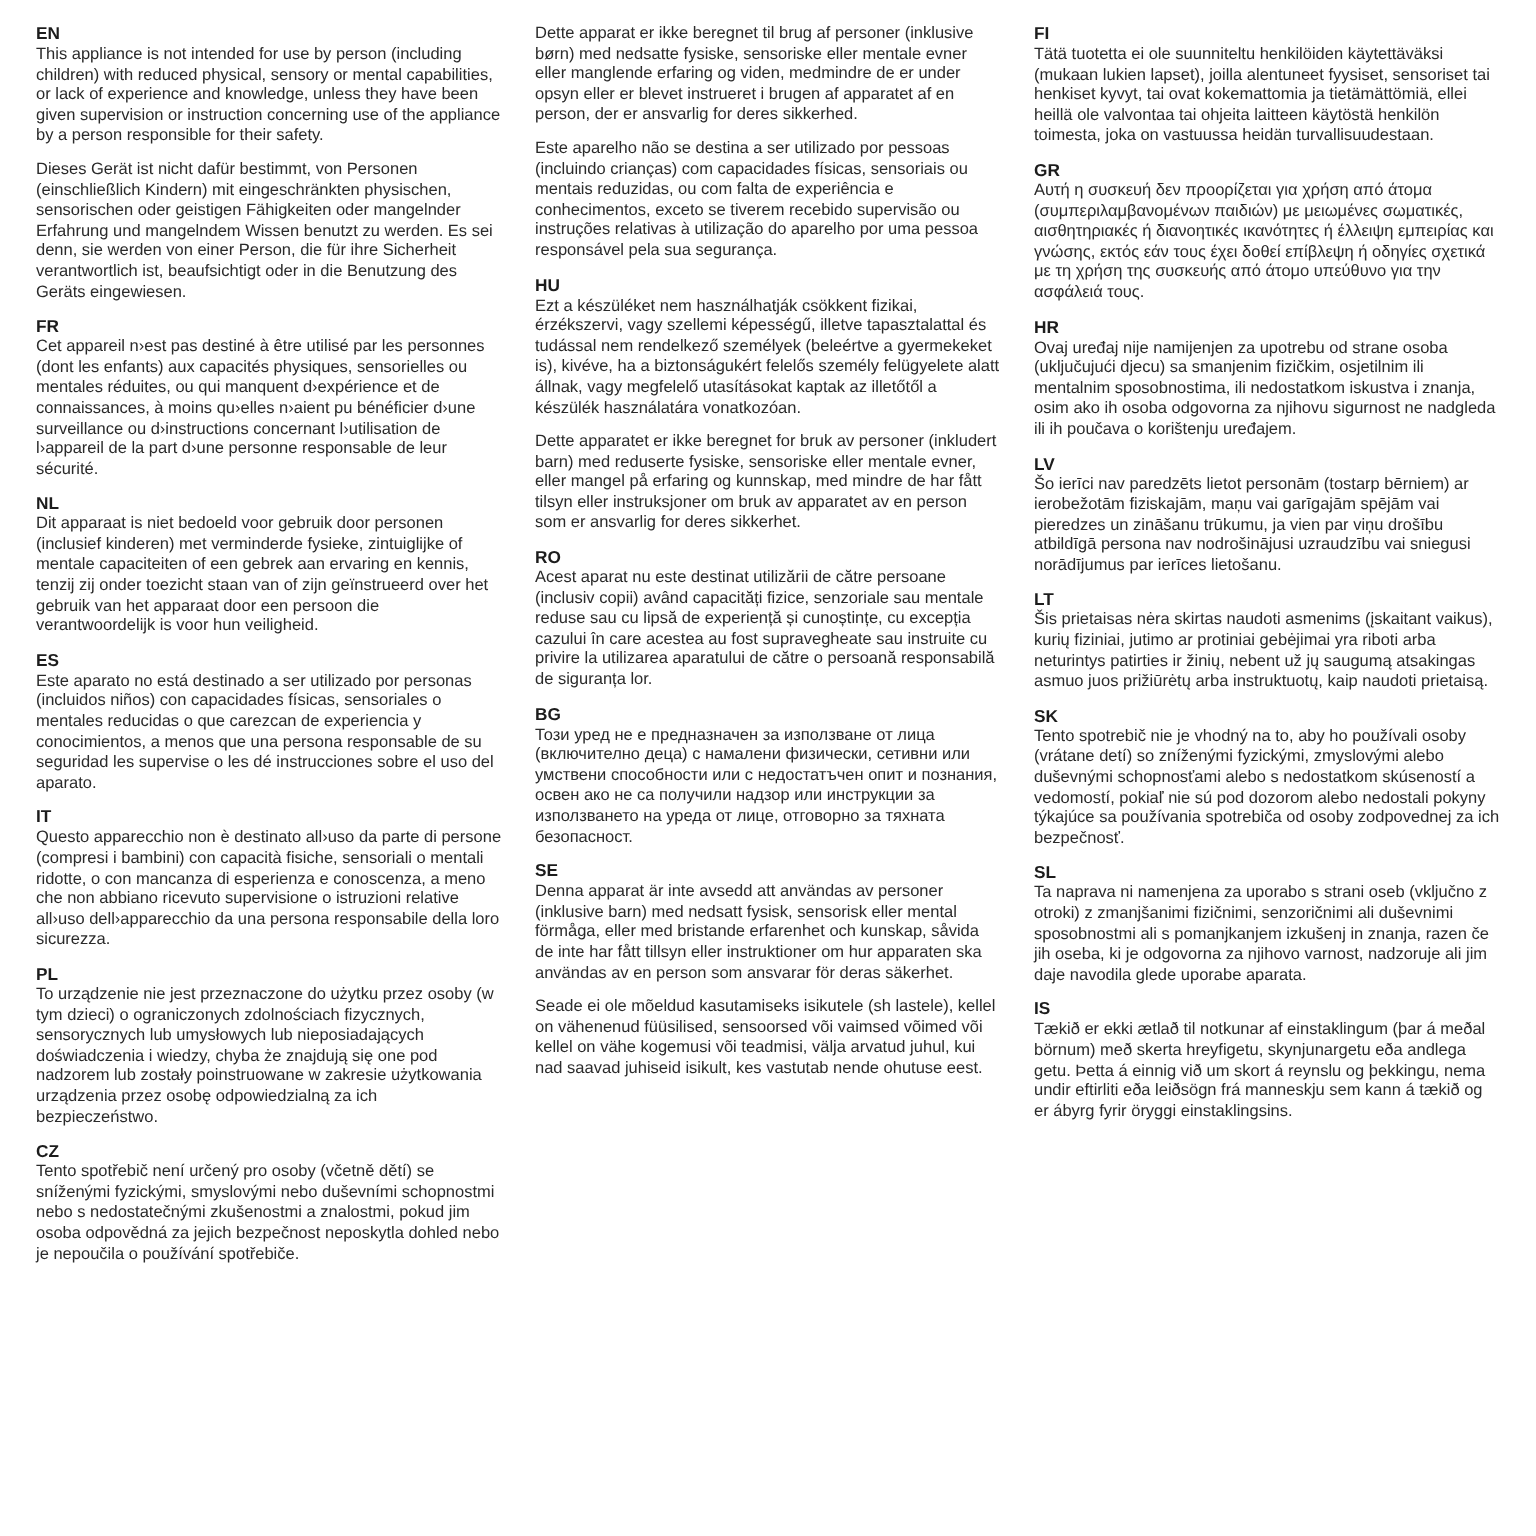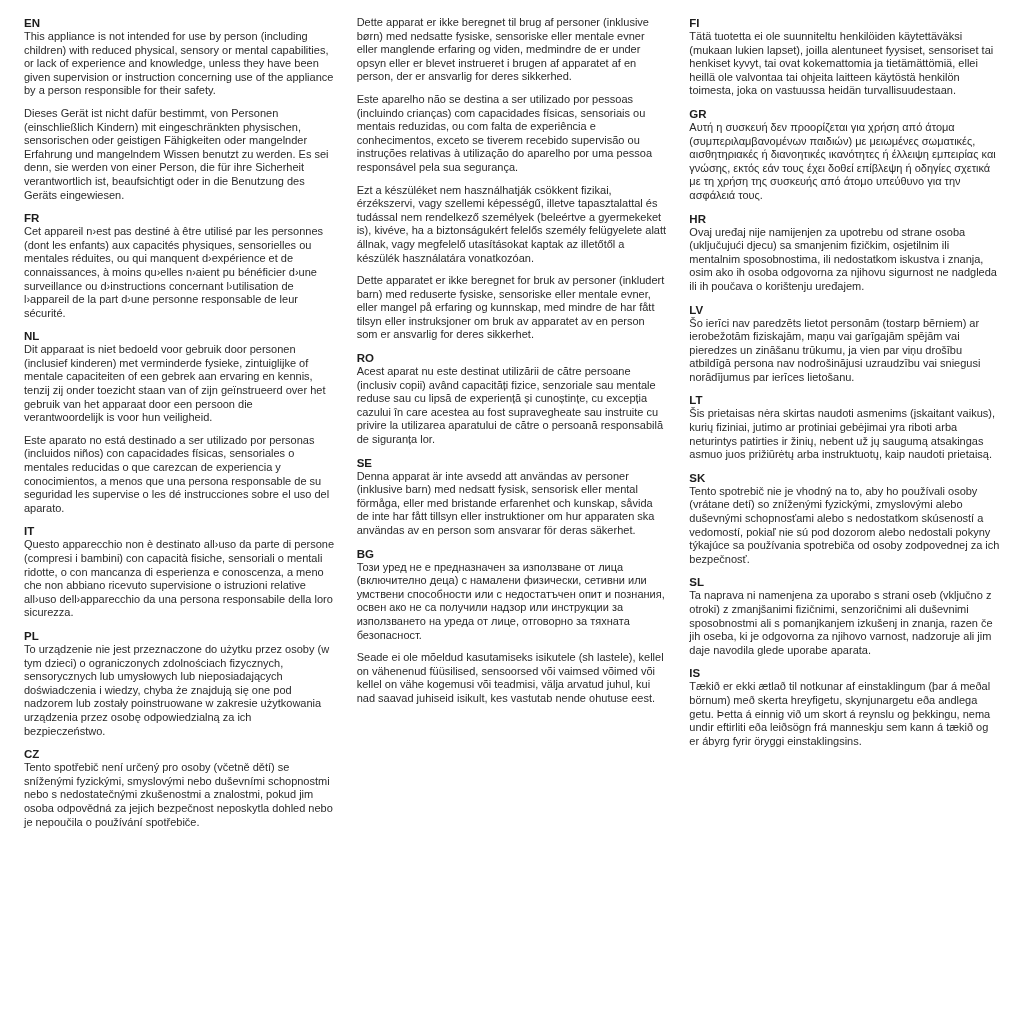--- a/index.html
+++ b/index.html
@@ -57,20 +57,21 @@
         </div>
         <div class="section">
           <div class="lang-code">FR</div>
           <div class="lang-text">Cet appareil n›est pas destiné à être utilisé par les personnes (dont les enfants) aux capacités physiques, sensorielles ou mentales réduites, ou qui manquent d›expérience et de connaissances, à moins qu›elles n›aient pu bénéficier d›une surveillance ou d›instructions concernant l›utilisation de l›appareil de la part d›une personne responsable de leur sécurité.</div>
         </div>
         <div class="section">
           <div class="lang-code">NL</div>
           <div class="lang-text">Dit apparaat is niet bedoeld voor gebruik door personen (inclusief kinderen) met verminderde fysieke, zintuiglijke of mentale capaciteiten of een gebrek aan ervaring en kennis, tenzij zij onder toezicht staan van of zijn geïnstrueerd over het gebruik van het apparaat door een persoon die verantwoordelijk is voor hun veiligheid.</div>
         </div>
         <div class="section">
+          <div class="lang-code">ES</div>
           <div class="lang-text">Este aparato no está destinado a ser utilizado por personas (incluidos niños) con capacidades físicas, sensoriales o mentales reducidas o que carezcan de experiencia y conocimientos, a menos que una persona responsable de su seguridad les supervise o les dé instrucciones sobre el uso del aparato.</div>
         </div>
         <div class="section">
           <div class="lang-code">IT</div>
           <div class="lang-text">Questo apparecchio non è destinato all›uso da parte di persone (compresi i bambini) con capacità fisiche, sensoriali o mentali ridotte, o con mancanza di esperienza e conoscenza, a meno che non abbiano ricevuto supervisione o istruzioni relative all›uso dell›apparecchio da una persona responsabile della loro sicurezza.</div>
         </div>
         <div class="section">
           <div class="lang-code">PL</div>
           <div class="lang-text">To urządzenie nie jest przeznaczone do użytku przez osoby (w tym dzieci) o ograniczonych zdolnościach fizycznych, sensorycznych lub umysłowych lub nieposiadających doświadczenia i wiedzy, chyba że znajdują się one pod nadzorem lub zostały poinstruowane w zakresie użytkowania urządzenia przez osobę odpowiedzialną za ich bezpieczeństwo.</div>
         </div>
@@ -80,36 +81,37 @@
         </div>
       </div>
     <div class="col">
         <div class="section">
           <div class="lang-text">Dette apparat er ikke beregnet til brug af personer (inklusive børn) med nedsatte fysiske, sensoriske eller mentale evner eller manglende erfaring og viden, medmindre de er under opsyn eller er blevet instrueret i brugen af apparatet af en person, der er ansvarlig for deres sikkerhed.</div>
         </div>
         <div class="section">
           <div class="lang-text">Este aparelho não se destina a ser utilizado por pessoas (incluindo crianças) com capacidades físicas, sensoriais ou mentais reduzidas, ou com falta de experiência e conhecimentos, exceto se tiverem recebido supervisão ou instruções relativas à utilização do aparelho por uma pessoa responsável pela sua segurança.</div>
         </div>
         <div class="section">
+          <div class="lang-code">HU</div>
           <div class="lang-text">Ezt a készüléket nem használhatják csökkent fizikai, érzékszervi, vagy szellemi képességű, illetve tapasztalattal és tudással nem rendelkező személyek (beleértve a gyermekeket is), kivéve, ha a biztonságukért felelős személy felügyelete alatt állnak, vagy megfelelő utasításokat kaptak az illetőtől a készülék használatára vonatkozóan.</div>
         </div>
         <div class="section">
           <div class="lang-text">Dette apparatet er ikke beregnet for bruk av personer (inkludert barn) med reduserte fysiske, sensoriske eller mentale evner, eller mangel på erfaring og kunnskap, med mindre de har fått tilsyn eller instruksjoner om bruk av apparatet av en person som er ansvarlig for deres sikkerhet.</div>
         </div>
         <div class="section">
           <div class="lang-code">RO</div>
           <div class="lang-text">Acest aparat nu este destinat utilizării de către persoane (inclusiv copii) având capacități fizice, senzoriale sau mentale reduse sau cu lipsă de experiență și cunoștințe, cu excepția cazului în care acestea au fost supravegheate sau instruite cu privire la utilizarea aparatului de către o persoană responsabilă de siguranța lor.</div>
         </div>
         <div class="section">
+          <div class="lang-code">BG</div>
+          <div class="lang-text">Този уред не е предназначен за използване от лица (включително деца) с намалени физически, сетивни или умствени способности или с недостатъчен опит и познания, освен ако не са получили надзор или инструкции за използването на уреда от лице, отговорно за тяхната безопасност.</div>
+        </div>
+        <div class="section">
           <div class="lang-code">SE</div>
           <div class="lang-text">Denna apparat är inte avsedd att användas av personer (inklusive barn) med nedsatt fysisk, sensorisk eller mental förmåga, eller med bristande erfarenhet och kunskap, såvida de inte har fått tillsyn eller instruktioner om hur apparaten ska användas av en person som ansvarar för deras säkerhet.</div>
-        </div>
-        <div class="section">
-          <div class="lang-code">BG</div>
-          <div class="lang-text">Този уред не е предназначен за използване от лица (включително деца) с намалени физически, сетивни или умствени способности или с недостатъчен опит и познания, освен ако не са получили надзор или инструкции за използването на уреда от лице, отговорно за тяхната безопасност.</div>
         </div>
         <div class="section">
           <div class="lang-text">Seade ei ole mõeldud kasutamiseks isikutele (sh lastele), kellel on vähenenud füüsilised, sensoorsed või vaimsed võimed või kellel on vähe kogemusi või teadmisi, välja arvatud juhul, kui nad saavad juhiseid isikult, kes vastutab nende ohutuse eest.</div>
         </div>
       </div>
     <div class="col">
         <div class="section">
           <div class="lang-code">FI</div>
           <div class="lang-text">Tätä tuotetta ei ole suunniteltu henkilöiden käytettäväksi (mukaan lukien lapset), joilla alentuneet fyysiset, sensoriset tai henkiset kyvyt, tai ovat kokemattomia ja tietämättömiä, ellei heillä ole valvontaa tai ohjeita laitteen käytöstä henkilön toimesta, joka on vastuussa heidän turvallisuudestaan.</div>
         </div>

